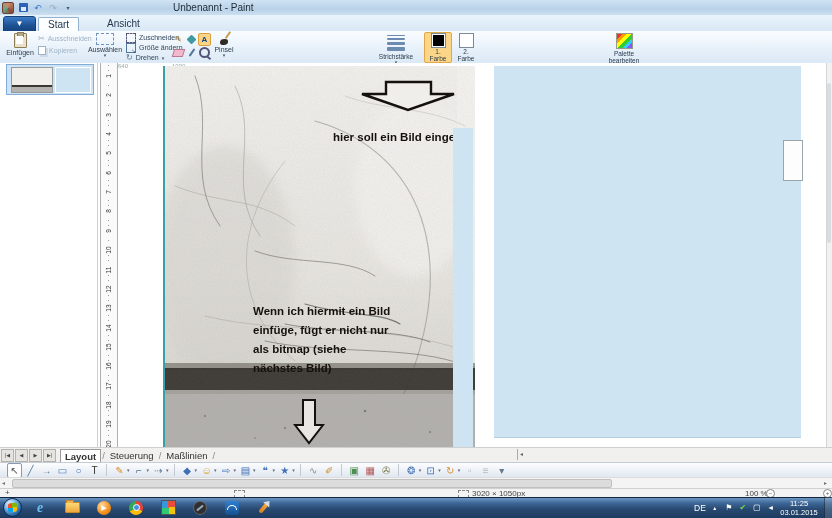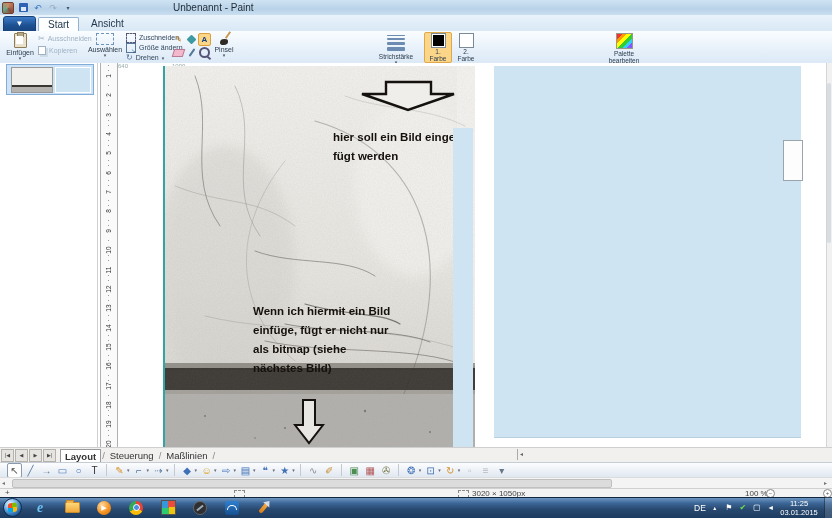--- a/index.html
+++ b/index.html
@@ -158,21 +158,21 @@
       <span class="qbtn" data-name="undo-button" style="color:#3a78c8;">↶</span>
       <span class="qbtn" data-name="redo-button" style="color:#9aacbe;">↷</span>
       <span class="qbtn" data-name="customize-qat-dropdown" style="font-size:6px;color:#456;">▾</span>
     </div>
     <div class="abs" id="title-text" data-name="window-title">Unbenannt - Paint</div>
   </div>
 
   <div class="abs" id="tabstrip" data-name="ribbon-tab-strip"></div>
   <div class="abs" id="filebtn" data-name="file-menu-button">▼</div>
   <div class="abs rtab active" style="left:38px;" data-name="tab-start">Start</div>
-  <div class="abs rtab" style="left:82px;" data-name="tab-ansicht">Ansicht</div>
+  <div class="abs rtab" style="left:98px;" data-name="tab-ansicht">Ansicht</div>
 
   <div class="abs" id="ribbon" data-name="ribbon">
 
     <div class="abs bigbtn" style="left:4px;top:2px;width:32px;" data-name="paste-button">
       <span class="ic-clip" data-name="clipboard-icon"></span>
       <span class="blabel">Einfügen</span>
       <span class="dar" data-name="paste-dropdown-arrow">▾</span>
     </div>
     <div class="abs mini dis" style="left:38px;top:3px;" data-name="cut-button">
       <span data-name="scissors-icon" style="font-size:8px;">✂</span>
@@ -410,21 +410,20 @@
             <circle cx="90" cy="372" r="0.8"></circle>
           </g>
         <rect width="310" height="381" filter="url(#grain)" opacity="0.5"></rect>
       </svg>
 
       <svg class="abs" style="left:195px;top:14px;" width="96" height="32" data-name="big-down-arrow">
         <polygon points="26,2 71,2 71,14 94,14 48,30 2,14 26,14" fill="#efeeea" stroke="#14110e" stroke-width="2.4" stroke-linejoin="miter"></polygon>
       </svg>
       <div class="pictext" style="left:168px;top:62px;width:160px;" data-name="annotation-text-1">
         <div>hier soll ein Bild einge-</div>
-        <div>fügt werden</div>
       </div>
       <div class="pictext" style="left:88px;top:236px;width:170px;" data-name="annotation-text-2">
         <div>Wenn ich hiermit ein Bild</div>
         <div>einfüge, fügt er nicht nur</div>
         <div>als bitmap (siehe</div>
         <div>nächstes Bild)</div>
       </div>
 
       <svg class="abs" style="left:128px;top:332px;" width="32" height="47" data-name="small-down-arrow">
         <polygon points="10,2 22,2 22,27 30,27 16,45 2,27 10,27" fill="#e9e7e3" stroke="#14110e" stroke-width="2" stroke-linejoin="miter"></polygon>

